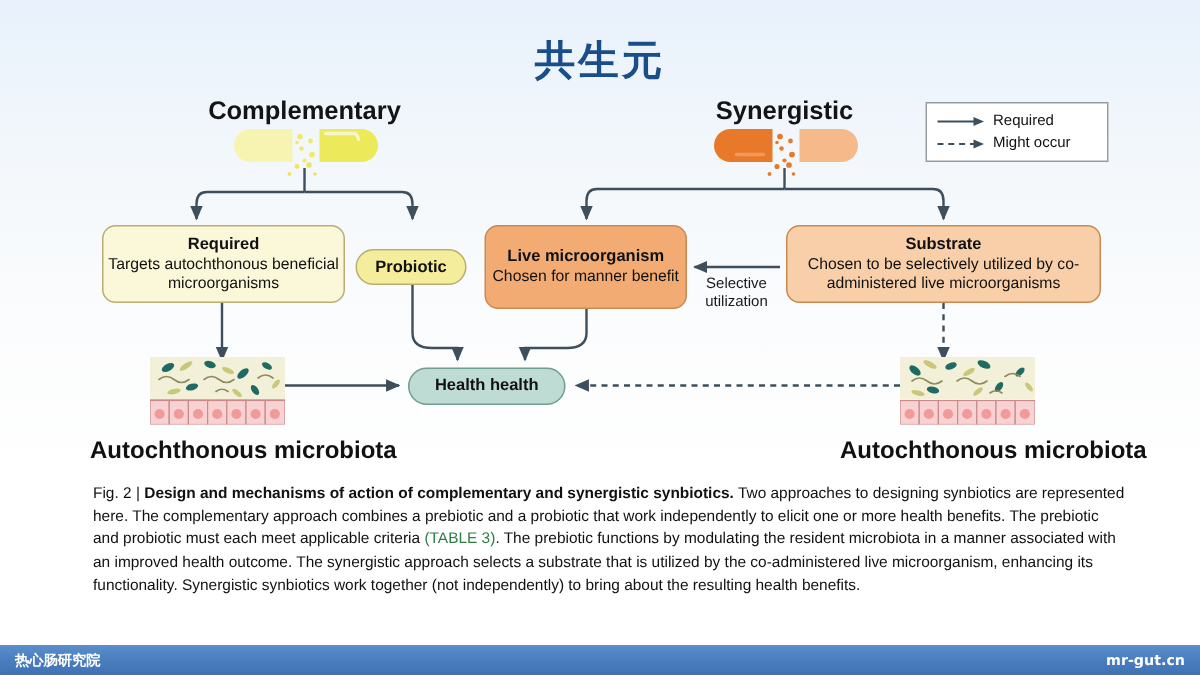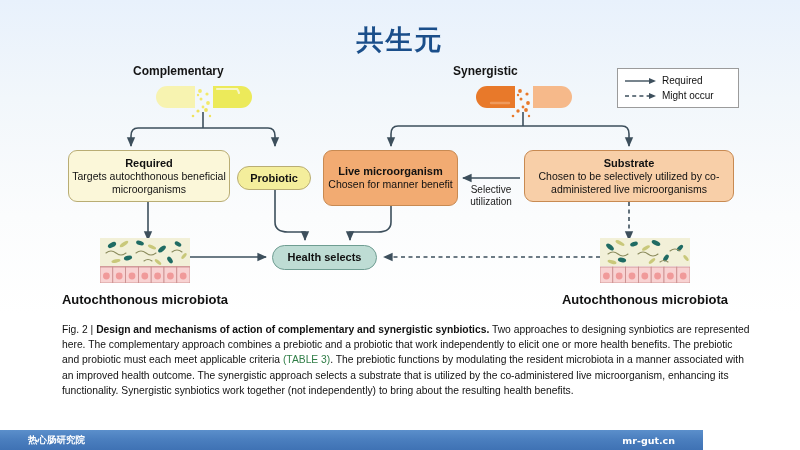--- a/index.html
+++ b/index.html
@@ -16,26 +16,26 @@
   
   #title{
     position:absolute;left:0;top:22px;width:800px;text-align:center;
     font-size:27px;font-weight:700;color:#1a4e8a;letter-spacing:2px;
     font-family:"DejaVu Sans","Liberation Sans",sans-serif;
   }
   
   #wires{position:absolute;left:0;top:0;width:800px;height:450px;}
   
   .hdr{
-    position:absolute;font-size:12px;font-weight:700;color:#141414;
-    text-align:left;white-space:nowrap;
+    position:absolute;font-size:17px;font-weight:700;color:#141414;
+    text-align:center;white-space:nowrap;
   }
   .cap-label{
-    position:absolute;font-size:13px;font-weight:700;color:#111;
-    text-align:center;white-space:nowrap;
+    position:absolute;font-size:16px;font-weight:700;color:#111;
+    white-space:nowrap;
   }
   .arrow-label{
     position:absolute;font-size:10px;color:#1a1a1a;line-height:12px;
     text-align:center;white-space:nowrap;
   }
   
   .box{
     position:absolute;box-sizing:border-box;border:1px solid #9a8f63;
     border-radius:9px;text-align:center;color:#111;
     display:flex;flex-direction:column;align-items:center;justify-content:center;
@@ -62,24 +62,24 @@
   .micro{position:absolute;}
   
   #caption{
     position:absolute;left:62px;top:322px;width:688px;
     font-size:10.3px;line-height:15.2px;color:#111;text-align:left;
   }
   #caption b{font-weight:700;}
   #caption .tref{color:#2f7d46;}
   
   #footer{
-    position:absolute;left:0;bottom:0;width:703px;height:20px;
+    position:absolute;left:0;bottom:0;width:800px;height:20px;
     background:linear-gradient(180deg,#5b8fcb 0%,#4b7fbf 45%,#3f72b4 100%);
     display:flex;align-items:center;justify-content:space-between;
-    box-sizing:border-box;padding:0 28px;
+    box-sizing:border-box;padding:0 10px;
   }
   #footer span{font-size:9.5px;color:#ffffff;font-weight:700;
     font-family:"DejaVu Sans","Liberation Sans",sans-serif;}
 </style>
 </head>
 <body>
 
 <div id="stage">
 
   <div id="title">共生元</div>
@@ -195,21 +195,21 @@
     <div class="t">Live microorganism</div>
     <div class="s">Chosen for manner benefit</div>
   </div>
 
   <div class="box box-substrate">
     <div class="t">Substrate</div>
     <div class="s">Chosen to be selectively utilized by co-administered live microorganisms</div>
   </div>
 
   <div class="box box-health">
-    <div class="t">Health selects</div>
+    <div class="t">Health health</div>
   </div>
 
   <div class="arrow-label" style="left:453px;top:184px;width:76px;white-space:normal;">Selective utilization</div>
 
   <svg class="micro" style="left:100px;top:238px;" width="90" height="45" viewBox="0 0 90 45">
     <rect x="0" y="0" width="90" height="28" fill="#f2f0d8"></rect>
     <g fill="#1f6b63">
       <ellipse cx="12" cy="7" rx="4.5" ry="2.4" transform="rotate(-28 12 7)"></ellipse>
       <ellipse cx="40" cy="5" rx="4" ry="2.2" transform="rotate(18 40 5)"></ellipse>
       <ellipse cx="62" cy="11" rx="4.6" ry="2.3" transform="rotate(-40 62 11)"></ellipse>

